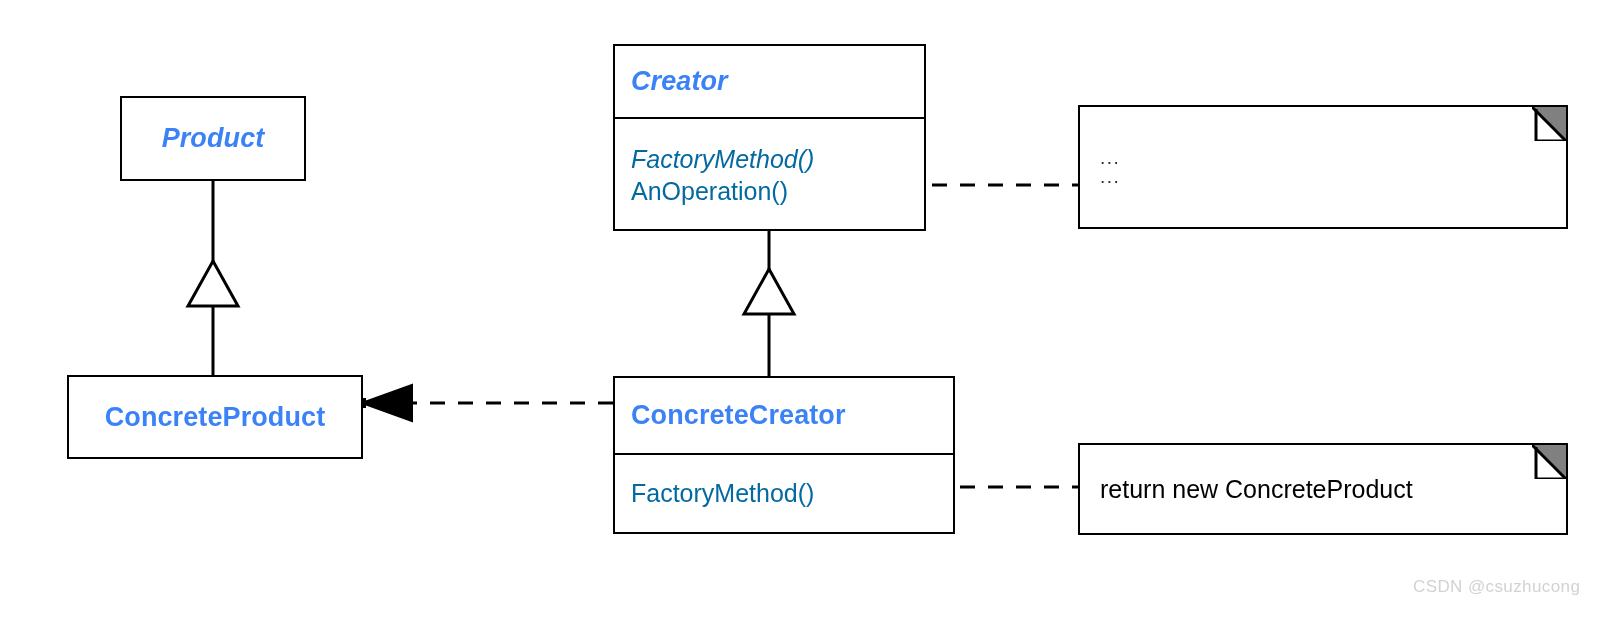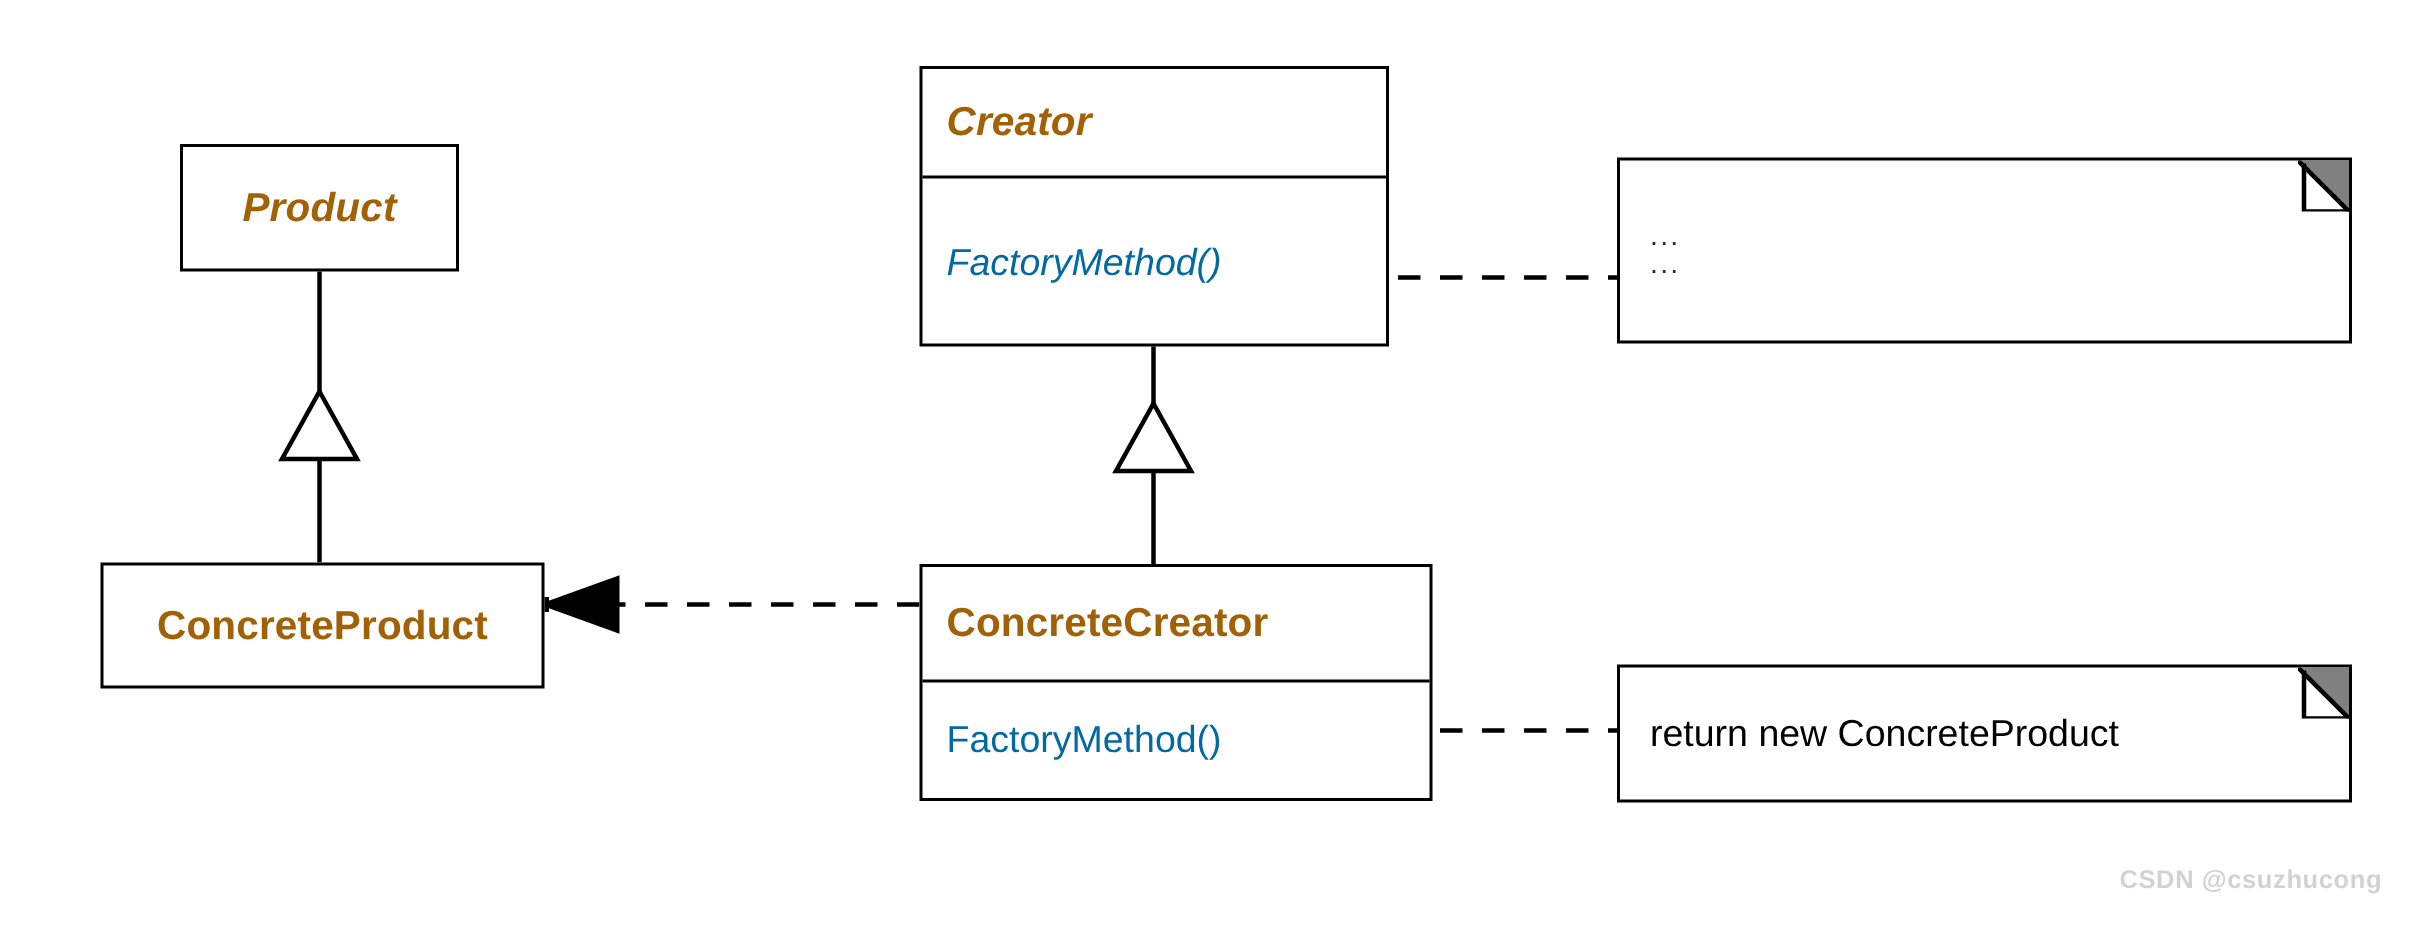--- a/index.html
+++ b/index.html
@@ -41,21 +41,21 @@
     flex-direction: column;
     justify-content: center;
   }
   .uml-compartment + .uml-compartment {
     border-top: 2.5px solid #000000;
   }
   .uml-name {
     font-size: 27px;
     font-weight: bold;
     letter-spacing: 0.1px;
-    color: #a16207;
+    color: #3b82f6;
     padding-left: 16px;
   }
   .uml-name.abstract {
     font-style: italic;
   }
   .uml-name.centered {
     text-align: center;
     padding-left: 0;
   }
   .uml-op {
@@ -104,21 +104,20 @@
   }
 
   
   .watermark {
     position: absolute;
     font-size: 17px;
     color: #d2d2d2;
     letter-spacing: 0.4px;
     white-space: nowrap;
     z-index: 5;
-    font-weight: bold;
   }
 </style>
 </head>
 <body>
 
 <div id="canvas">
 
   <svg id="svg-layer" viewBox="0 0 1607 617" xmlns="http://www.w3.org/2000/svg">
 
     <g>
@@ -161,20 +160,21 @@
       <div class="uml-name abstract centered">Product</div>
     </div>
   </div>
 
   <div class="uml-box" style="left:613px; top:44px; width:313px; height:187px;">
     <div class="uml-compartment" style="height:71px;">
       <div class="uml-name abstract">Creator</div>
     </div>
     <div class="uml-compartment" style="height:113px;">
       <div class="uml-op abstract">FactoryMethod()</div>
+      <div class="uml-op">AnOperation()</div>
     </div>
   </div>
 
   <div class="uml-box" style="left:613px; top:376px; width:342px; height:158px;">
     <div class="uml-compartment" style="height:75px;">
       <div class="uml-name">ConcreteCreator</div>
     </div>
     <div class="uml-compartment" style="height:78px;">
       <div class="uml-op">FactoryMethod()</div>
     </div>

